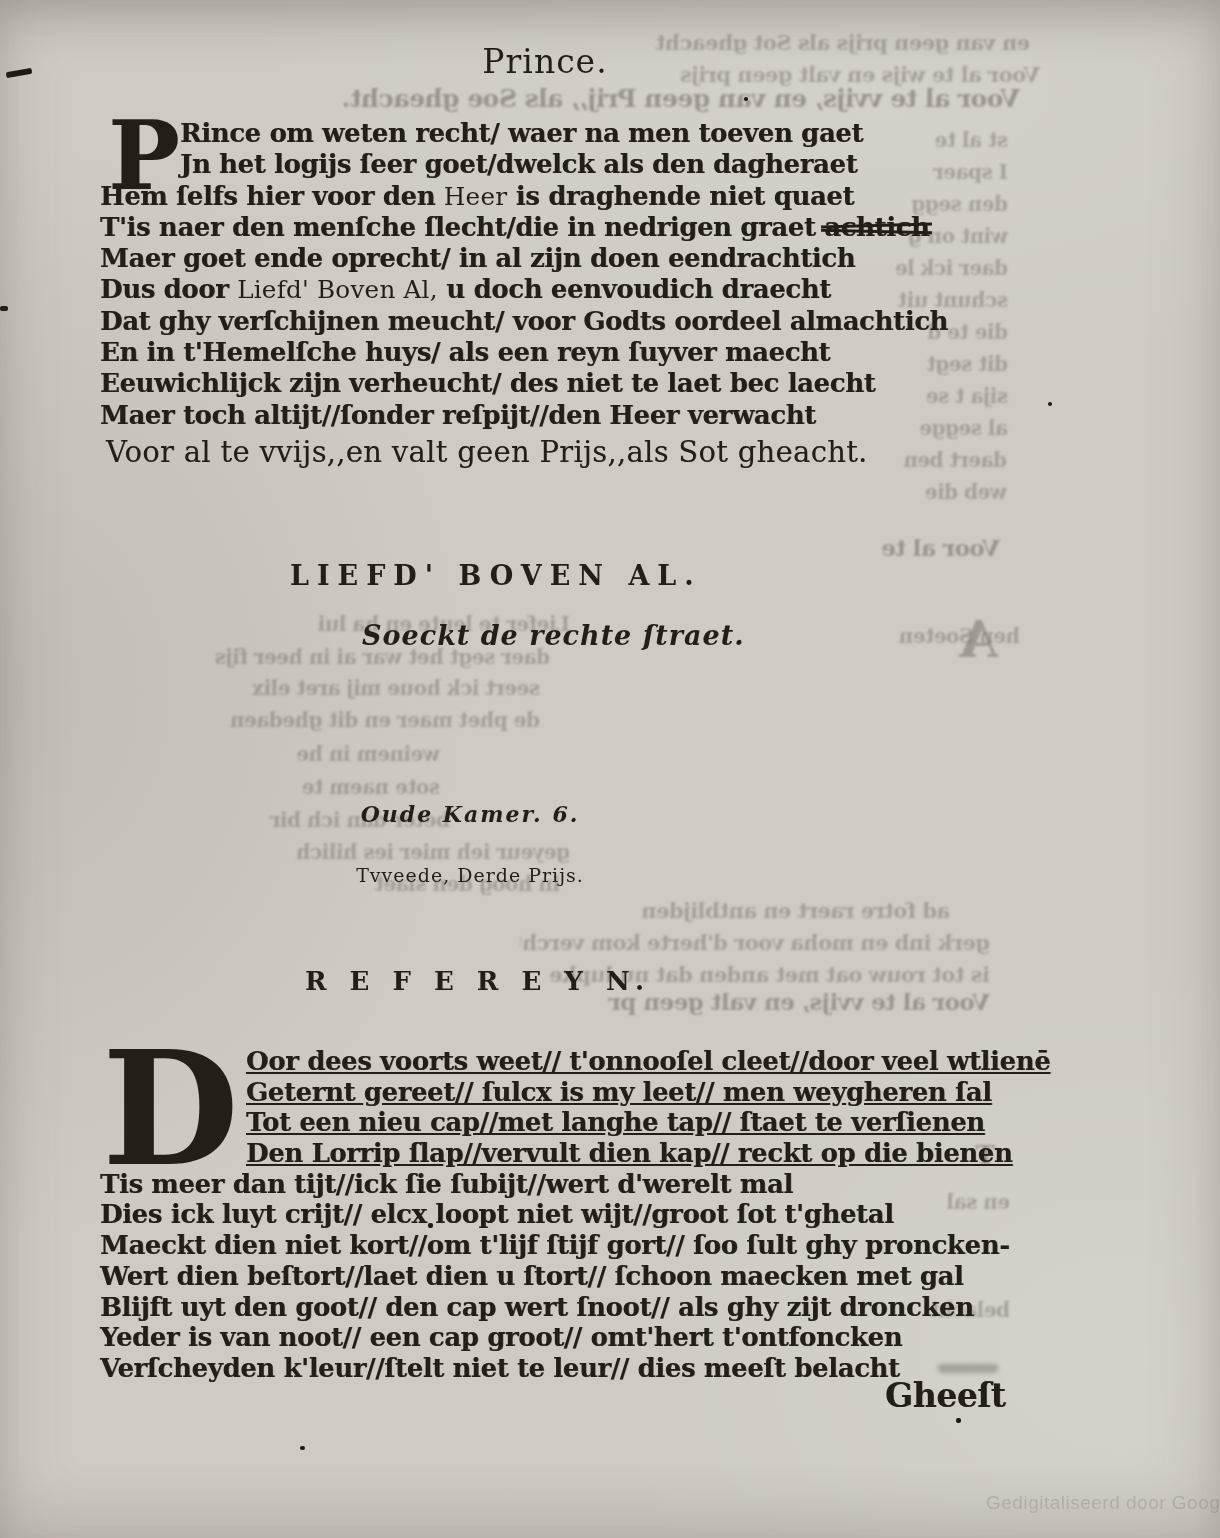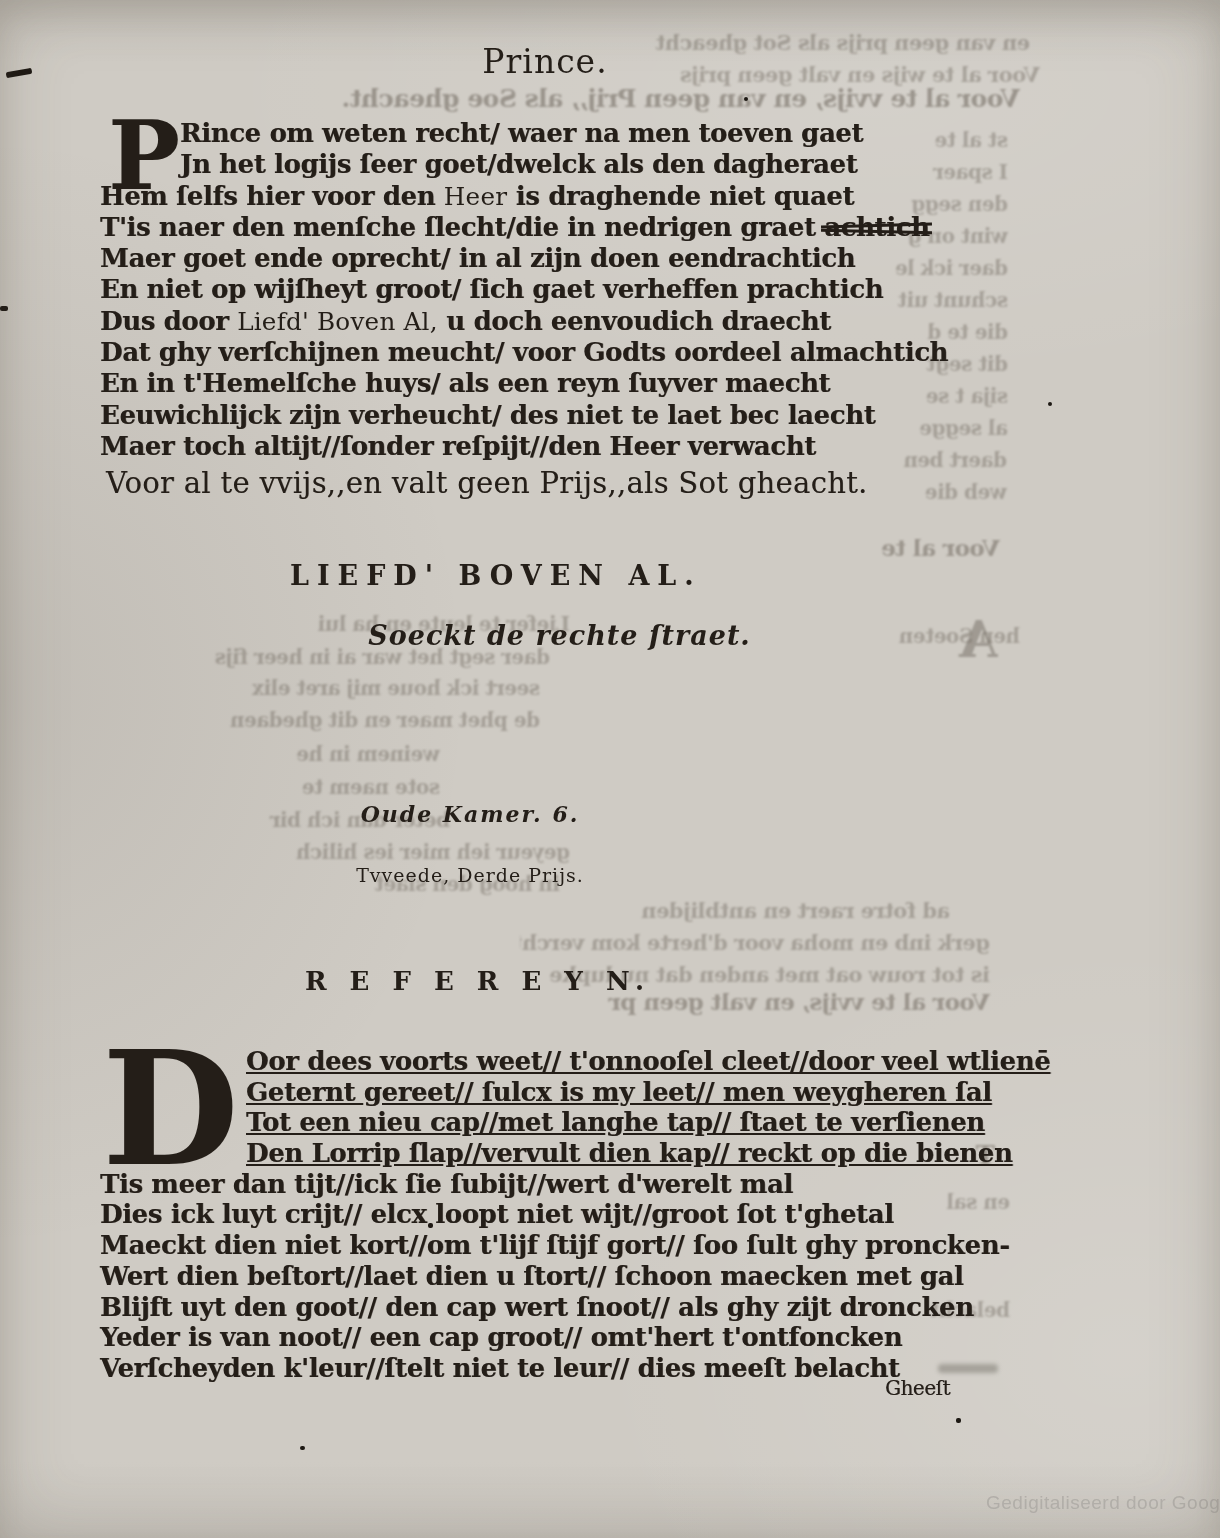--- a/index.html
+++ b/index.html
@@ -11,21 +11,21 @@
       radial-gradient(760px 900px at 0% 45%, rgba(70,62,52,0.10), transparent 62%),
       linear-gradient(180deg,#c6c2bb 0,#cfcbc4 4%,#cfcbc4 95%,#c8c4bd 100%);
     font-family:"DejaVu Serif",serif;color:#241e18;
   }
   .page::after{content:"";position:absolute;inset:0;pointer-events:none;
     box-shadow:inset 0 0 70px rgba(80,72,60,.22), inset 0 14px 26px rgba(80,72,60,.12);}
   .abs{position:absolute;white-space:nowrap;}
   
   .hdr{top:42px;left:430px;width:230px;text-align:center;font-size:33px;letter-spacing:1px;}
   .device{top:560px;left:290px;width:395px;text-align:center;font-size:27px;letter-spacing:8px;font-weight:600;}
-  .motto{top:620px;left:362px;width:395px;text-align:center;font-size:27px;font-style:italic;font-weight:700;letter-spacing:1px;}
+  .motto{top:620px;left:362px;width:395px;text-align:left;font-size:27px;font-style:italic;font-weight:700;letter-spacing:1px;}
   .city{top:716px;left:230px;width:560px;text-align:center;font-size:86px;font-weight:700;letter-spacing:10px;}
   .chamber{top:801px;left:275px;width:390px;text-align:center;font-size:22px;font-style:italic;font-weight:600;letter-spacing:2px;}
   .prize{top:864px;left:275px;width:390px;text-align:center;font-size:19px;letter-spacing:1px;}
   .refheading{top:966px;left:283px;width:390px;text-align:center;font-size:26px;letter-spacing:7px;font-weight:600;}
   
   .poem{position:absolute;left:100px;}
   #poem1{top:118px;width:830px;}
   #poem2{top:1046px;width:870px;}
   .pline{height:31.3px;white-space:nowrap;font-weight:700;font-size:26px;letter-spacing:-0.4px;
          text-shadow:0.5px 0 0 rgba(34,28,22,0.55);}
@@ -37,21 +37,21 @@
   .pline.romfull{font-weight:400;font-size:29px;letter-spacing:0.3px;padding-left:6px;padding-top:4px;
                  text-shadow:0.3px 0 0 rgba(34,28,22,0.4);}
   .strike{position:relative;display:inline-block;}
   .strike::before,.strike::after{content:"";position:absolute;left:-3px;right:-3px;height:3.4px;background:#241e18;}
   .strike::before{top:42%;transform:rotate(-1.6deg);}
   .strike::after{top:62%;transform:rotate(1.3deg);}
   .dropcap{position:absolute;font-weight:700;line-height:1;color:#241e18;}
   .dropcap.p1{left:8px;top:-10px;font-size:96px;}
   .dropcap.p2{left:2px;top:-16px;font-size:158px;}
   
-  .catchword{top:1376px;left:885px;font-size:20px;font-weight:400;letter-spacing:-0.5px;
+  .catchword{top:1376px;left:885px;font-size:33px;font-weight:700;letter-spacing:-0.5px;
              text-shadow:0.5px 0 0 rgba(34,28,22,0.55);}
   .watermark{top:1492px;left:986px;font-family:"Liberation Sans",sans-serif;font-size:19px;
              color:#b5b2ad;letter-spacing:0.5px;}
   
   .ghost{position:absolute;font-family:"DejaVu Serif",serif;font-weight:700;
          color:rgba(103,96,86,0.40);transform:scaleX(-1);filter:blur(1.2px);
          white-space:nowrap;overflow:hidden;letter-spacing:-0.5px;}
   
   .speck{position:absolute;background:#1d1813;border-radius:2px;}
   .smudge{position:absolute;background:rgba(60,55,48,.30);border-radius:4px;filter:blur(2px);}
@@ -101,21 +101,20 @@
   <div class="abs hdr">Prince.</div>
 
   <div class="poem" id="poem1">
     <div class="dropcap p1">P</div>
     <div id="poem1-lines">
         <div class="pline ind"><span>Rince om weten recht/ waer na men toeven gaet</span></div>
         <div class="pline ind"><span>Jn het logijs ſeer goet/dwelck als den dagheraet</span></div>
         <div class="pline"><span>Hem ſelfs hier voor den </span><span class="rom">Heer</span><span> is draghende niet quaet</span></div>
         <div class="pline"><span>T'is naer den menſche ſlecht/die in nedrigen graet </span><span class="strike">achtich</span></div>
         <div class="pline"><span>Maer goet ende oprecht/ in al zijn doen eendrachtich</span></div>
-        <div class="pline"><span>En niet op wijſheyt groot/ ſich gaet verheffen prachtich</span></div>
         <div class="pline"><span>Dus door </span><span class="rom">Liefd' Boven Al,</span><span> u doch eenvoudich draecht</span></div>
         <div class="pline"><span>Dat ghy verſchijnen meucht/ voor Godts oordeel almachtich</span></div>
         <div class="pline"><span>En in t'Hemelſche huys/ als een reyn ſuyver maecht</span></div>
         <div class="pline"><span>Eeuwichlijck zijn verheucht/ des niet te laet bec laecht</span></div>
         <div class="pline"><span>Maer toch altijt//ſonder reſpijt//den Heer verwacht</span></div>
         <div class="pline romfull"><span>Voor al te vvijs,,en valt geen Prijs,,als Sot gheacht.</span></div>
       </div>
   </div>
 
   <div class="abs device">LIEFD' BOVEN AL.</div>

